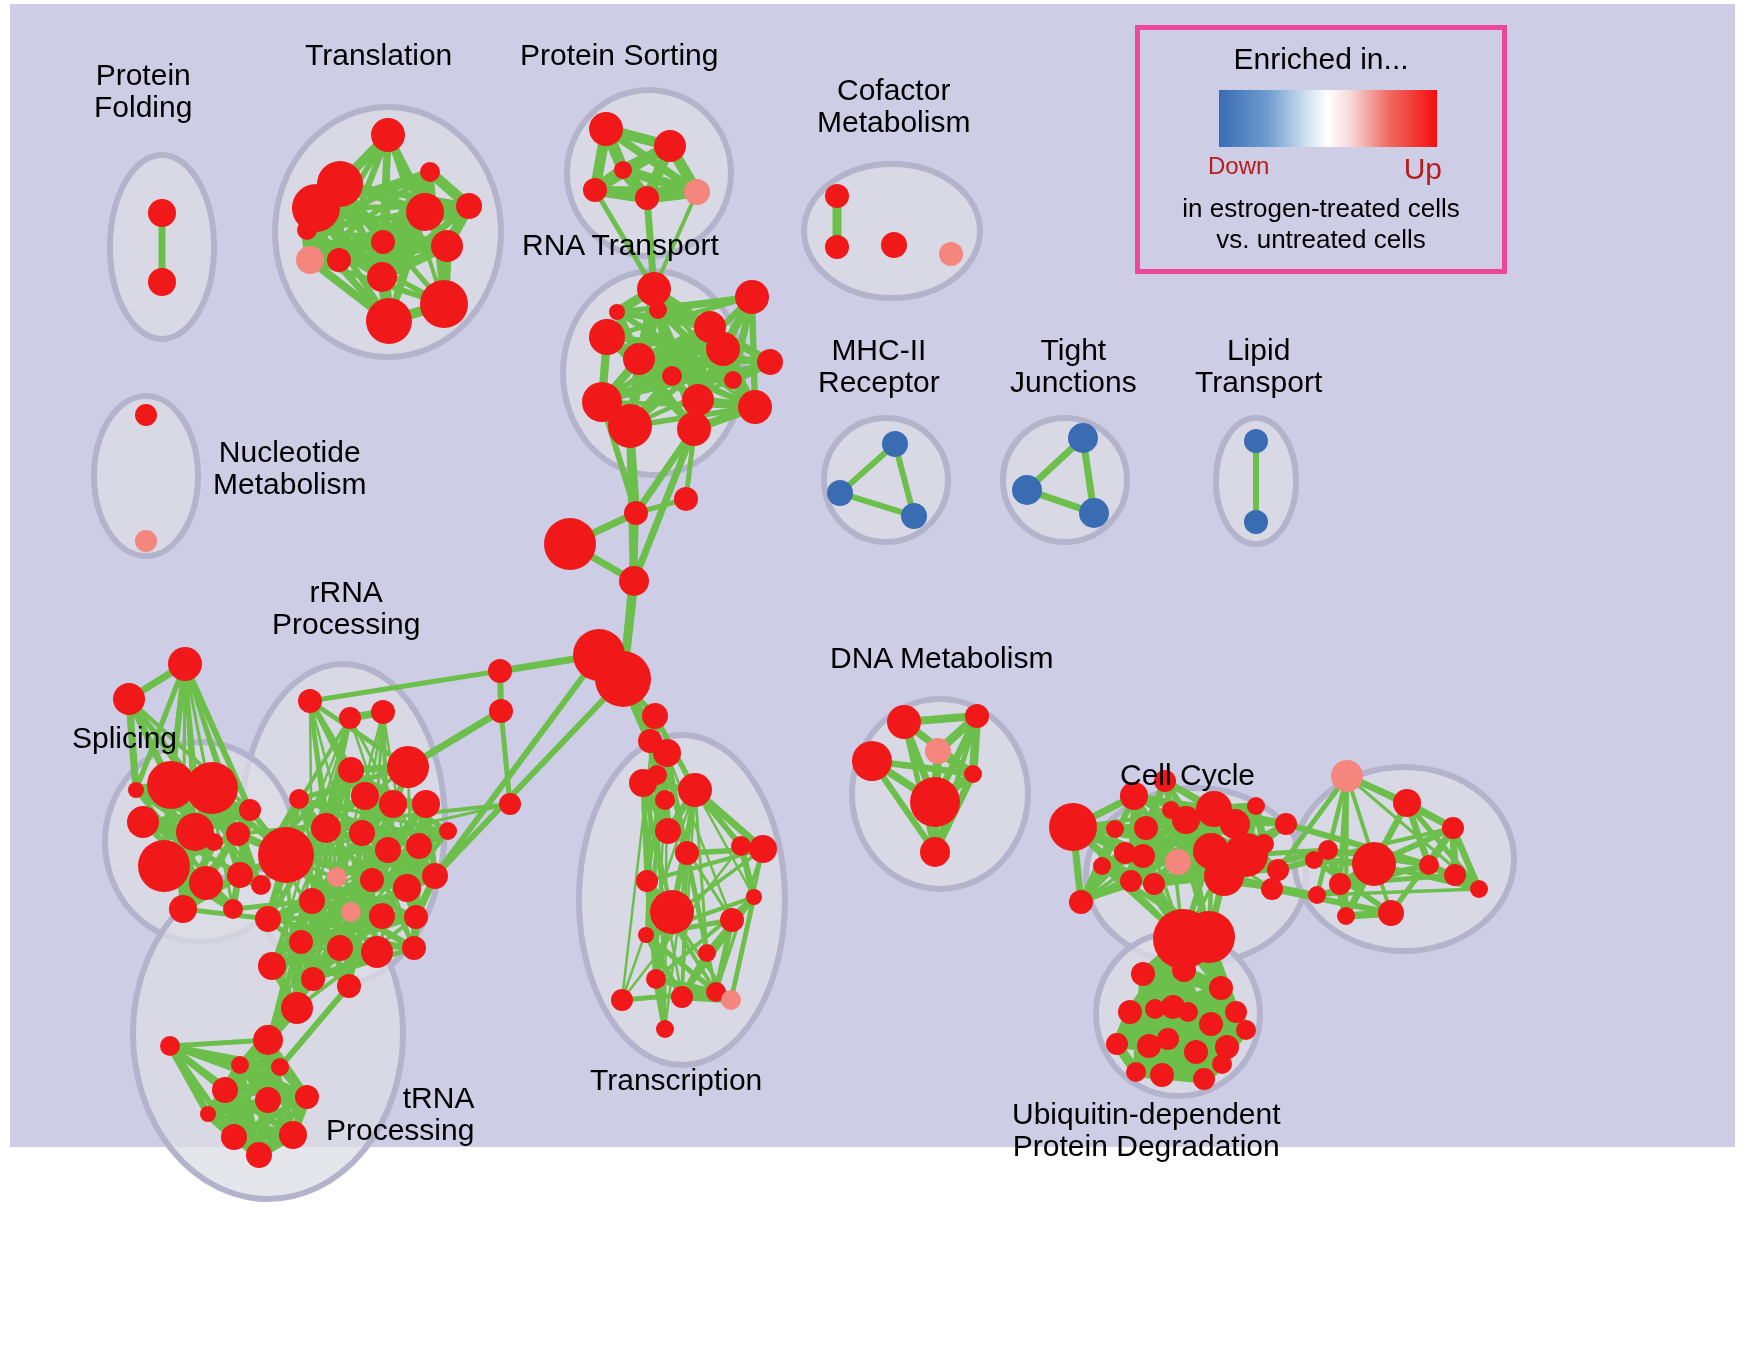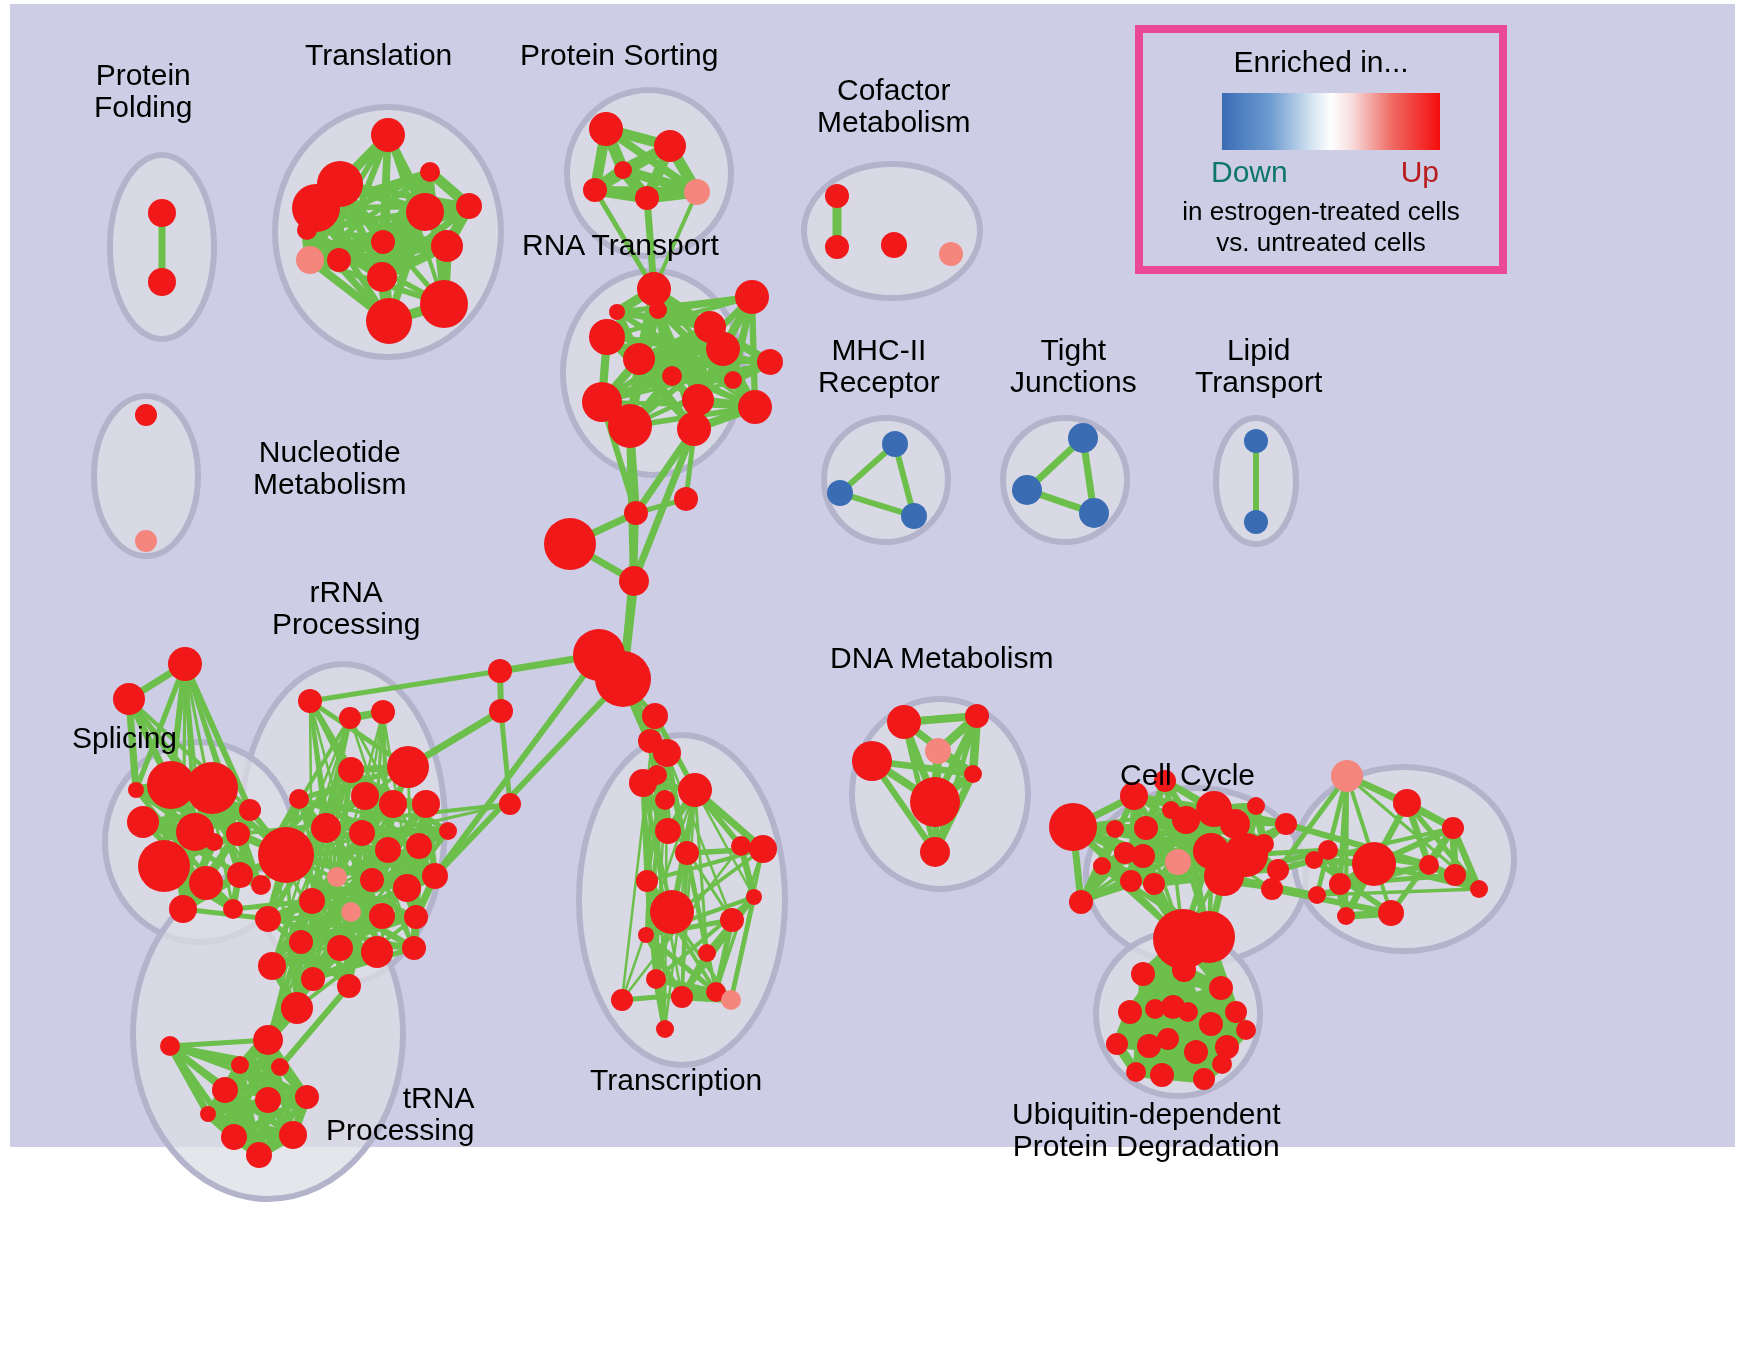--- a/index.html
+++ b/index.html
@@ -1,24 +1,24 @@
 <!DOCTYPE html>
 <html><head>
 <meta charset="utf-8">
 <style>
   html,body{margin:0;padding:0;background:#ffffff;}
   body{width:1750px;height:1360px;overflow:hidden;font-family:"Liberation Sans",sans-serif;}
   #canvas{position:absolute;left:10px;top:4px;width:1725px;height:1143px;background:#cdcee5;}
   svg#net{position:absolute;left:0;top:0;width:1725px;height:1335px;display:block;}
   .cl-label{position:absolute;color:#000;font-size:30px;line-height:1.06;font-family:"Liberation Sans",sans-serif;white-space:pre;text-align:center;}
-  #legend{position:absolute;left:1125px;top:21px;width:372px;height:249px;background:#cdcee5;border:8px solid #ec4899;box-sizing:border-box;}
+  #legend{position:absolute;left:1125px;top:21px;width:372px;height:249px;background:#cdcee5;border:5px solid #ec4899;box-sizing:border-box;}
   #legend .ltitle{position:absolute;left:0;right:0;top:12px;text-align:center;font-size:30px;color:#000;}
   #gradbar{position:absolute;left:79px;top:60px;width:218px;height:57px;
      background:linear-gradient(to right,#3a6cb4 0%,#6d9bd0 22%,#cfe0ef 40%,#ffffff 50%,#f7dada 60%,#ef6a63 78%,#f50d0d 100%);}
-  #legend .ldown{position:absolute;left:68px;top:122px;font-size:30px;color:#0f766e;}
+  #legend .ldown{position:absolute;left:68px;top:122px;font-size:24px;color:#b91c1c;}
   #legend .lup{position:absolute;right:60px;top:122px;font-size:30px;color:#b91c1c;}
   #legend .lsub{position:absolute;left:0;right:0;top:163px;text-align:center;font-size:26px;color:#000000;line-height:1.18;white-space:pre;}
 </style>
 </head>
 <body>
 
 <div id="canvas">
 
   <svg id="net" viewBox="0 0 1725 1335">
     <g id="cluster-ellipses">
@@ -1078,21 +1078,21 @@
   <div class="cl-label" style="left:510px;top:35px;">Protein Sorting</div>
   <div class="cl-label" style="left:512px;top:225px;text-align:right;">RNA Transport</div>
   <div class="cl-label" style="left:807px;top:70px;">Cofactor
 Metabolism</div>
   <div class="cl-label" style="left:808px;top:330px;">MHC-II
 Receptor</div>
   <div class="cl-label" style="left:1000px;top:330px;">Tight
 Junctions</div>
   <div class="cl-label" style="left:1185px;top:330px;">Lipid
 Transport</div>
-  <div class="cl-label" style="left:203px;top:432px;margin-left:40px;">Nucleotide
+  <div class="cl-label" style="left:203px;top:432px;">Nucleotide
 Metabolism</div>
   <div class="cl-label" style="left:262px;top:572px;">rRNA
 Processing</div>
   <div class="cl-label" style="left:62px;top:718px;">Splicing</div>
   <div class="cl-label" style="left:316px;top:1078px;text-align:right;">tRNA
 Processing</div>
   <div class="cl-label" style="left:580px;top:1060px;">Transcription</div>
   <div class="cl-label" style="left:820px;top:638px;">DNA Metabolism</div>
   <div class="cl-label" style="left:1110px;top:755px;">Cell Cycle</div>
   <div class="cl-label" style="left:1002px;top:1094px;">Ubiquitin-dependent

